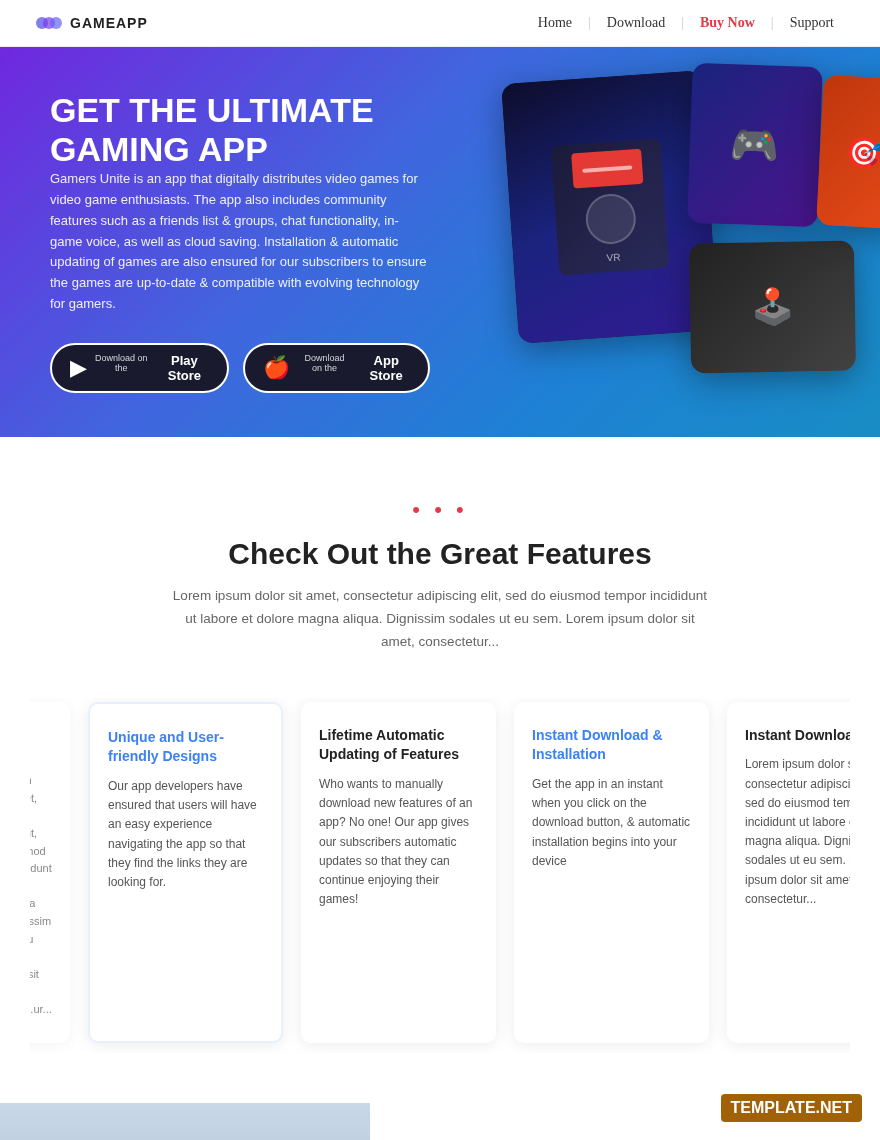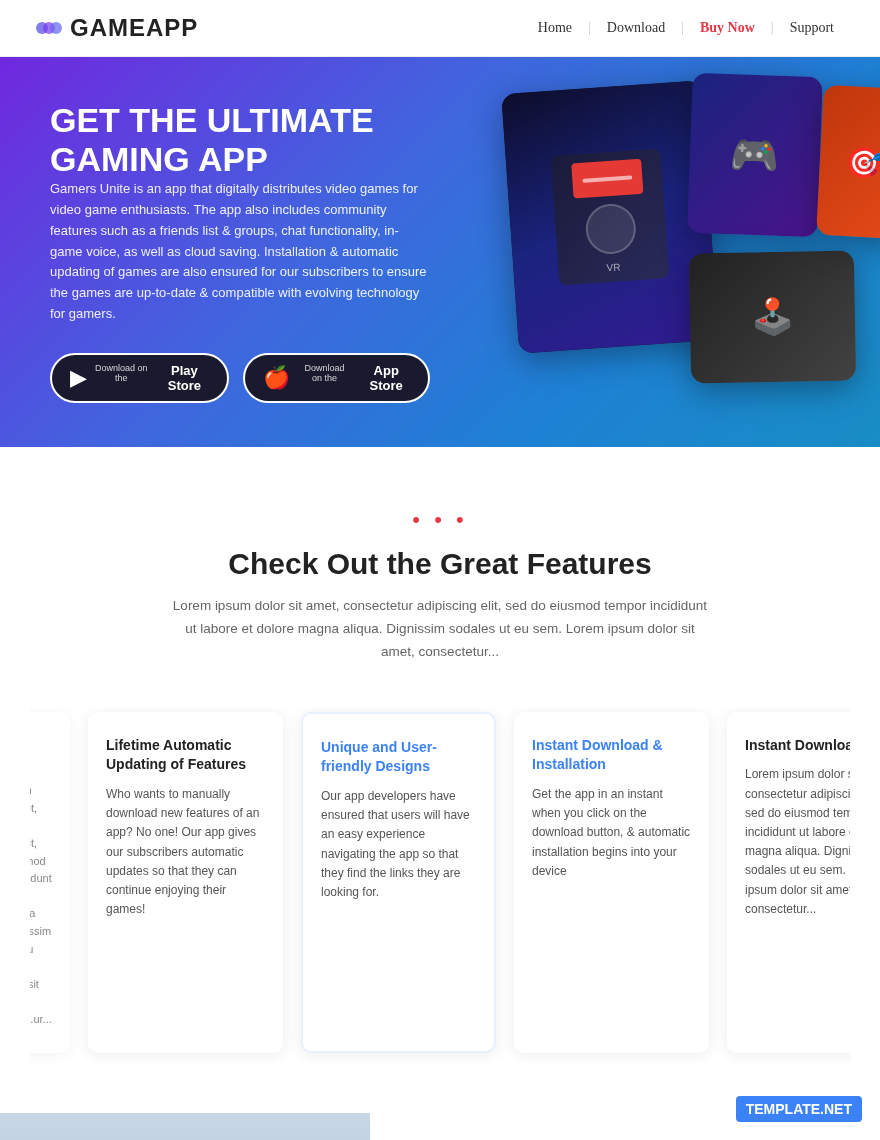--- a/index.html
+++ b/index.html
@@ -3,21 +3,21 @@
   <meta charset="utf-8">
   <style>
     * { margin: 0; padding: 0; box-sizing: border-box; }
     body { font-family: 'Arial', sans-serif; width: 880px; overflow-x: hidden; background: #fff; }
 
     
     nav {
       display: flex; align-items: center; justify-content: space-between;
       padding: 14px 36px; background: #fff; border-bottom: 1px solid #eee;
     }
-    .nav-logo { display: flex; align-items: center; gap: 6px; font-weight: 900; font-size: 24px; color: #222; letter-spacing: 1px; }
+    .nav-logo { display: flex; align-items: center; gap: 6px; font-weight: 900; font-size: 14px; color: #222; letter-spacing: 1px; }
     .nav-logo .logo-icon { display: flex; align-items: center; }
     .nav-links { display: flex; align-items: center; gap: 6px; font-size: 14px; font-family: Liberation Serif, serif; }
     .nav-links a { text-decoration: none; color: #333; padding: 0 10px; }
     .nav-links .sep { color: #ccc; }
     .nav-links a.active { color: #e63946; font-weight: 700; }
 
     
     .hero {
       position: relative; width: 100%; height: 390px; overflow: hidden;
       background: linear-gradient(135deg, #7b2ff7 0%, #3b82f6 40%, #0ea5e9 70%, #06b6d4 100%);
@@ -78,21 +78,21 @@
     }
     .benefits-image {
       width: 42%; position: relative; overflow: hidden; flex-shrink: 0;
     }
 
     .benefits-content { flex: 1; padding: 50px 44px; background: #fff; }
 
     
     .template-badge {
       position: fixed; bottom: 18px; right: 18px;
-      background: #3b82f6; color: #fff; font-size: 14px;
+      background: #a16207; color: #fff; font-size: 16px;
       padding: 5px 10px; border-radius: 4px; font-weight: 600; z-index: 9999;
     }
 
     
     .features-outer {
       position: relative; overflow: hidden;
       padding: 0;
     }
     .features-track {
       display: flex;
@@ -194,28 +194,28 @@
   <p class="section-sub">Lorem ipsum dolor sit amet, consectetur adipiscing elit, sed do eiusmod tempor incididunt ut labore et dolore magna aliqua. Dignissim sodales ut eu sem. Lorem ipsum dolor sit amet, consectetur...</p>
 
   <div class="features-outer">
     <div class="features-track">
 
       <div class="feature-card" style="min-width:120px;max-width:120px;opacity:0.7;">
         <h3 style="color:#3b82f6;font-size:13px;">nt<br>nload</h3>
         <p style="font-size:11px;color:#555;">Lorem ipsum dolor sit amet, consectetur adipiscing elit, sed do eiusmod tempor incididunt ut labore et dolore magna aliqua. Dignissim sodales ut eu sem. Lorem ipsum dolor sit amet, consectetur...ur...</p>
       </div>
 
+      <div class="feature-card" style="border:2px solid #e8f0fe;">
+        <h3 style="color:#3b82f6;">Unique and User-friendly Designs</h3>
+        <p>Our app developers have ensured that users will have an easy experience navigating the app so that they find the links they are looking for.</p>
+      </div>
+
       <div class="feature-card">
         <h3 style="color:#222;font-weight:700;">Lifetime Automatic Updating of Features</h3>
         <p>Who wants to manually download new features of an app? No one! Our app gives our subscribers automatic updates so that they can continue enjoying their games!</p>
-      </div>
-
-      <div class="feature-card" style="border:2px solid #e8f0fe;">
-        <h3 style="color:#3b82f6;">Unique and User-friendly Designs</h3>
-        <p>Our app developers have ensured that users will have an easy experience navigating the app so that they find the links they are looking for.</p>
       </div>
 
       <div class="feature-card">
         <h3 style="color:#3b82f6;">Instant Download &amp; Installation</h3>
         <p>Get the app in an instant when you click on the download button, &amp; automatic installation begins into your device</p>
       </div>
 
       <div class="feature-card">
         <h3 style="color:#222;font-weight:700;">Instant Download</h3>
         <p>Lorem ipsum dolor sit amet, consectetur adipiscing elit, sed do eiusmod tempor incididunt ut labore et dolore magna aliqua. Dignissim sodales ut eu sem. Lorem ipsum dolor sit amet, consectetur...</p>

